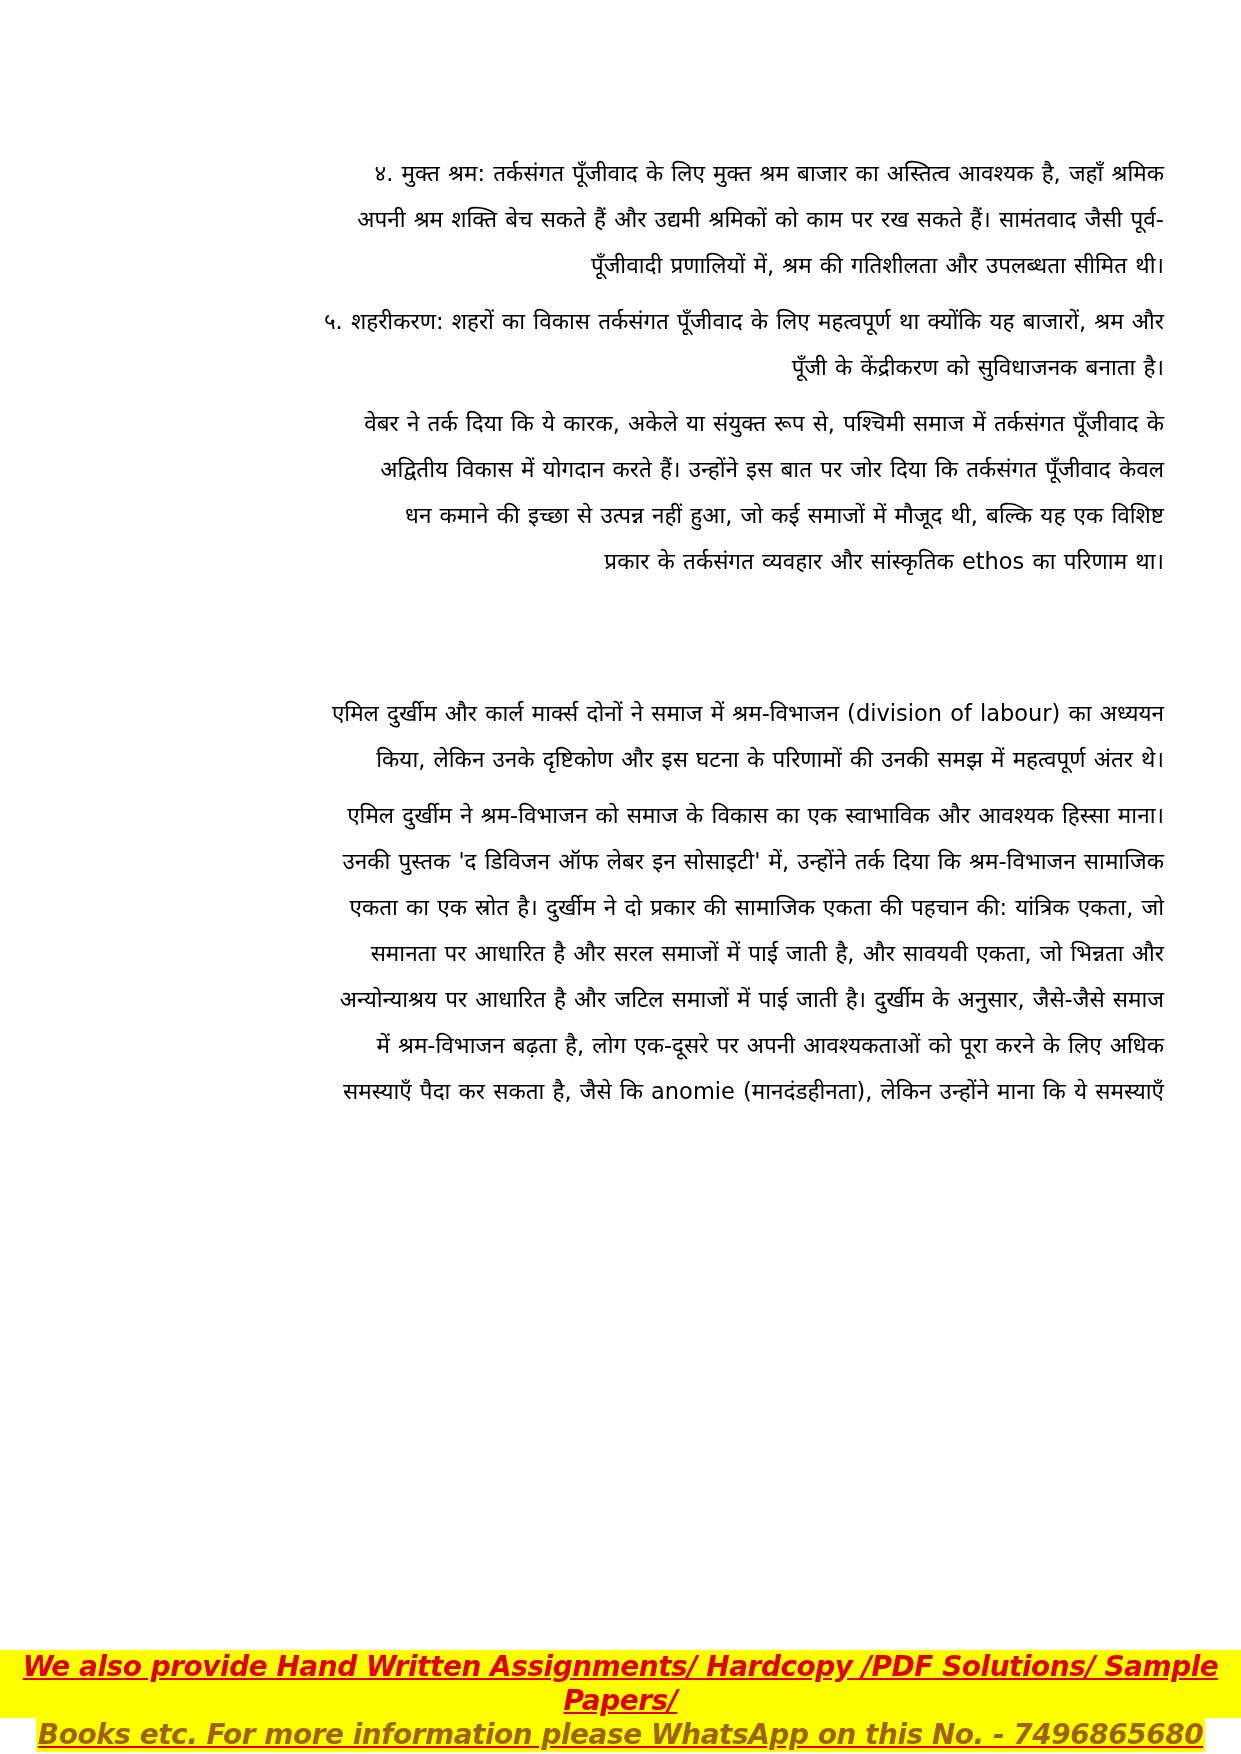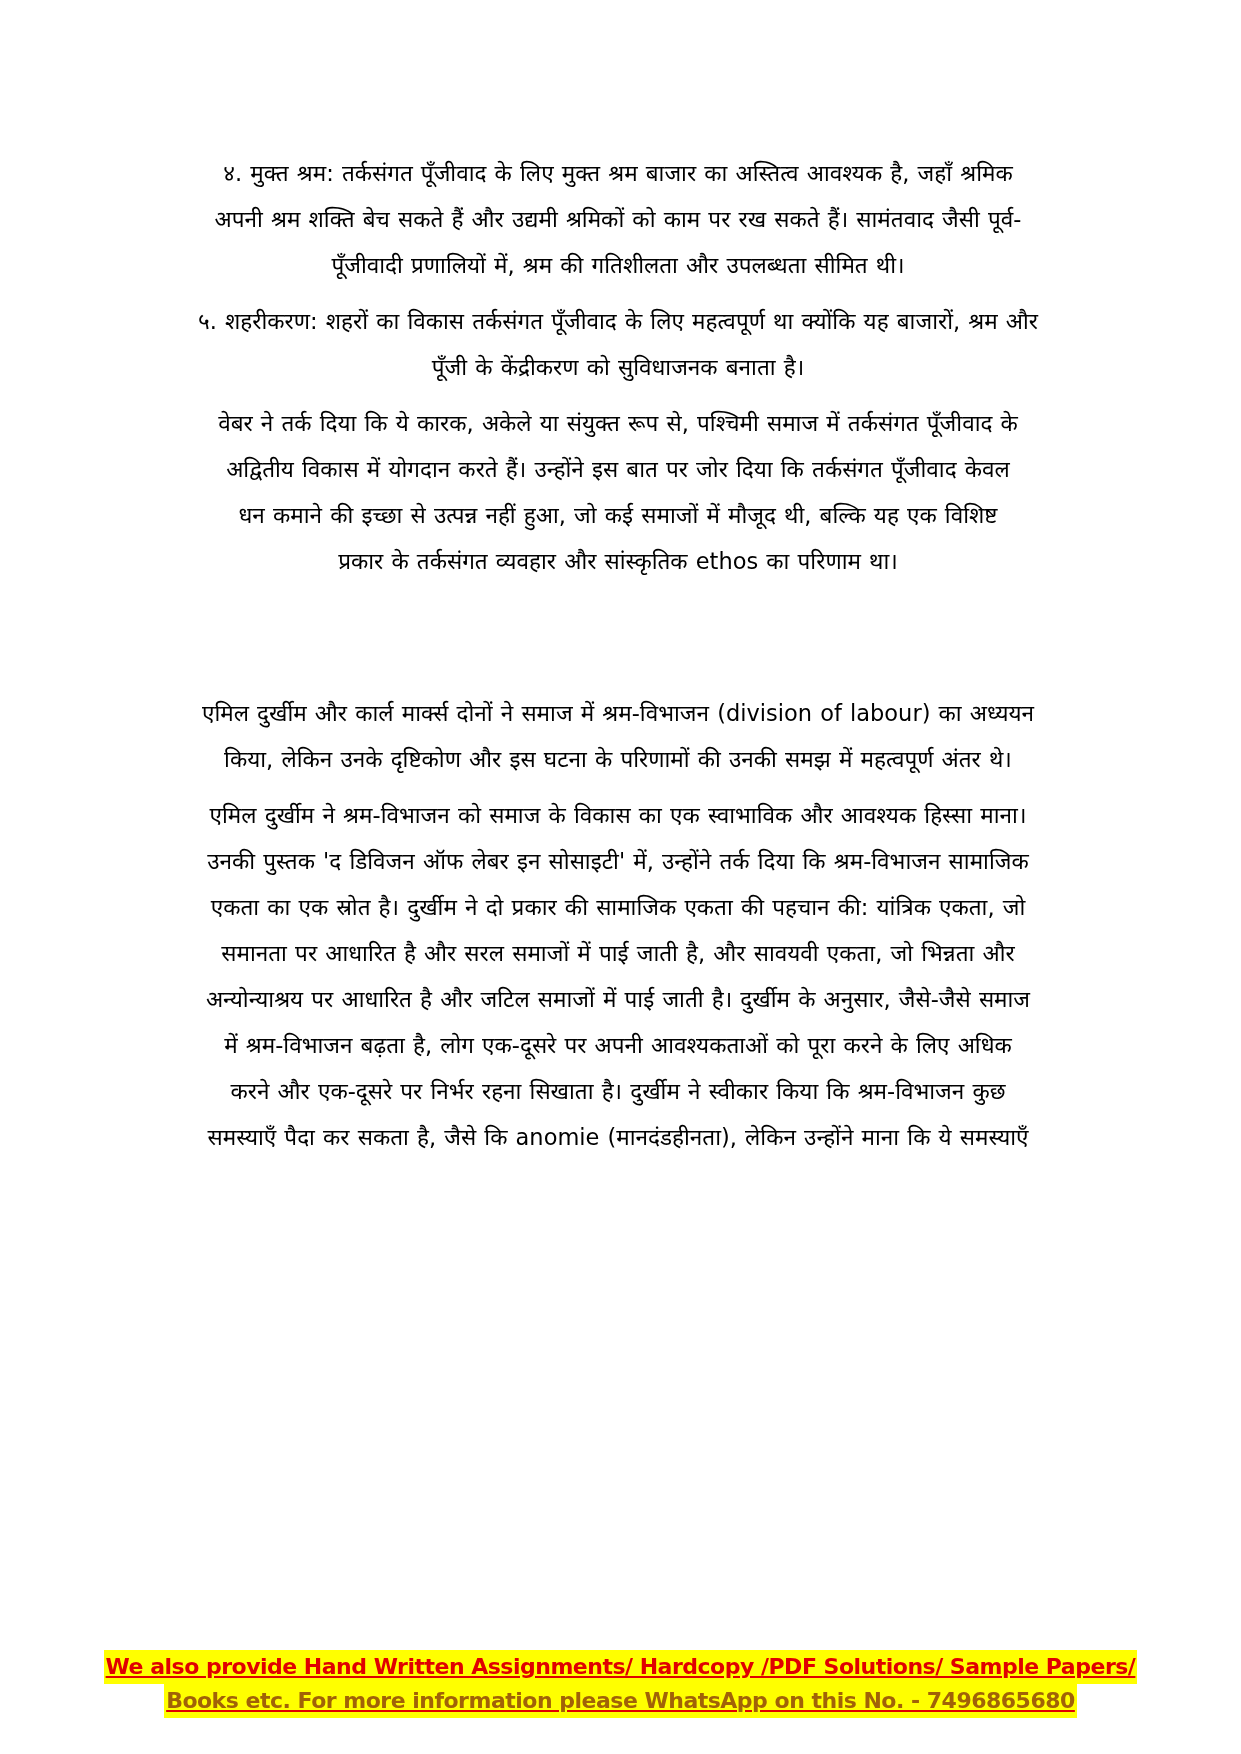--- a/index.html
+++ b/index.html
@@ -2,27 +2,27 @@
 <html><head>
 <meta charset="utf-8">
 <style>
   html, body { margin: 0; padding: 0; background: #ffffff; }
   body { width: 1241px; height: 1754px; position: relative; overflow: hidden;
          font-family: "DejaVu Sans", sans-serif; color: #000; }
   .page { position: absolute; left: 0; top: 0; width: 1241px; height: 1754px; }
   .content { position: absolute; left: 72px; top: 150px; width: 1092px; }
   .para { font-size: 22.5px; line-height: 46px; margin: 0 0 10px 0;
           text-align: justify; letter-spacing: 0; word-spacing: 1px; }
-  .para .line { display: block; white-space: nowrap; text-align: center; }
+  .para .line { display: block; white-space: nowrap; text-align: right; }
   .question { font-size: 22.5px; font-weight: bold; line-height: 46px; margin: 0 0 10px 0; white-space: nowrap; }
   .gap { height: 96px; }
   .footer { position: absolute; left: 0; width: 1241px; top: 1650px; text-align: center; }
   .footer .fline { display: inline-block; background: #ffff00; color: #e00000;
-       font-family: "DejaVu Sans", sans-serif; font-weight: bold;
-       font-size: 22px; line-height: 34px; text-decoration: underline; text-decoration-color: #e00000;
+       font-family: "DejaVu Sans", sans-serif; font-style: italic; font-weight: bold;
+       font-size: 28px; line-height: 34px; text-decoration: underline; text-decoration-color: #e00000;
        letter-spacing: -0.5px; padding: 0 2px; }
   .footer .row { display: block; margin-bottom: 0; }
 </style>
 </head>
 <body>
 
 <div class="page">
   <div class="content">
 
     <div class="para">
@@ -52,21 +52,20 @@
       <span class="line">किया, लेकिन उनके दृष्टिकोण और इस घटना के परिणामों की उनकी समझ में महत्वपूर्ण अंतर थे।</span>
     </div>
 
     <div class="para">
       <span class="line">एमिल दुर्खीम ने श्रम-विभाजन को समाज के विकास का एक स्वाभाविक और आवश्यक हिस्सा माना।</span>
       <span class="line">उनकी पुस्तक 'द डिविजन ऑफ लेबर इन सोसाइटी' में, उन्होंने तर्क दिया कि श्रम-विभाजन सामाजिक</span>
       <span class="line">एकता का एक स्रोत है। दुर्खीम ने दो प्रकार की सामाजिक एकता की पहचान की: यांत्रिक एकता, जो</span>
       <span class="line">समानता पर आधारित है और सरल समाजों में पाई जाती है, और सावयवी एकता, जो भिन्नता और</span>
       <span class="line">अन्योन्याश्रय पर आधारित है और जटिल समाजों में पाई जाती है। दुर्खीम के अनुसार, जैसे-जैसे समाज</span>
       <span class="line">में श्रम-विभाजन बढ़ता है, लोग एक-दूसरे पर अपनी आवश्यकताओं को पूरा करने के लिए अधिक</span>
-      <span class="line">करने और एक-दूसरे पर निर्भर रहना सिखाता है। दुर्खीम ने स्वीकार किया कि श्रम-विभाजन कुछ</span>
       <span class="line">समस्याएँ पैदा कर सकता है, जैसे कि anomie (मानदंडहीनता), लेकिन उन्होंने माना कि ये समस्याएँ</span>
     </div>
   </div>
 
   <div class="footer">
     <div class="row"><span class="fline" style="color: rgb(224, 0, 0); background: rgb(255, 255, 0);">We also provide Hand Written Assignments/ Hardcopy /PDF Solutions/ Sample Papers/</span></div>
     <div class="row"><span class="fline" style="color: #a16207; background: rgb(255, 255, 0);">Books etc. For more information please WhatsApp on this No. - 7496865680</span></div>
   </div>
 </div>
 

